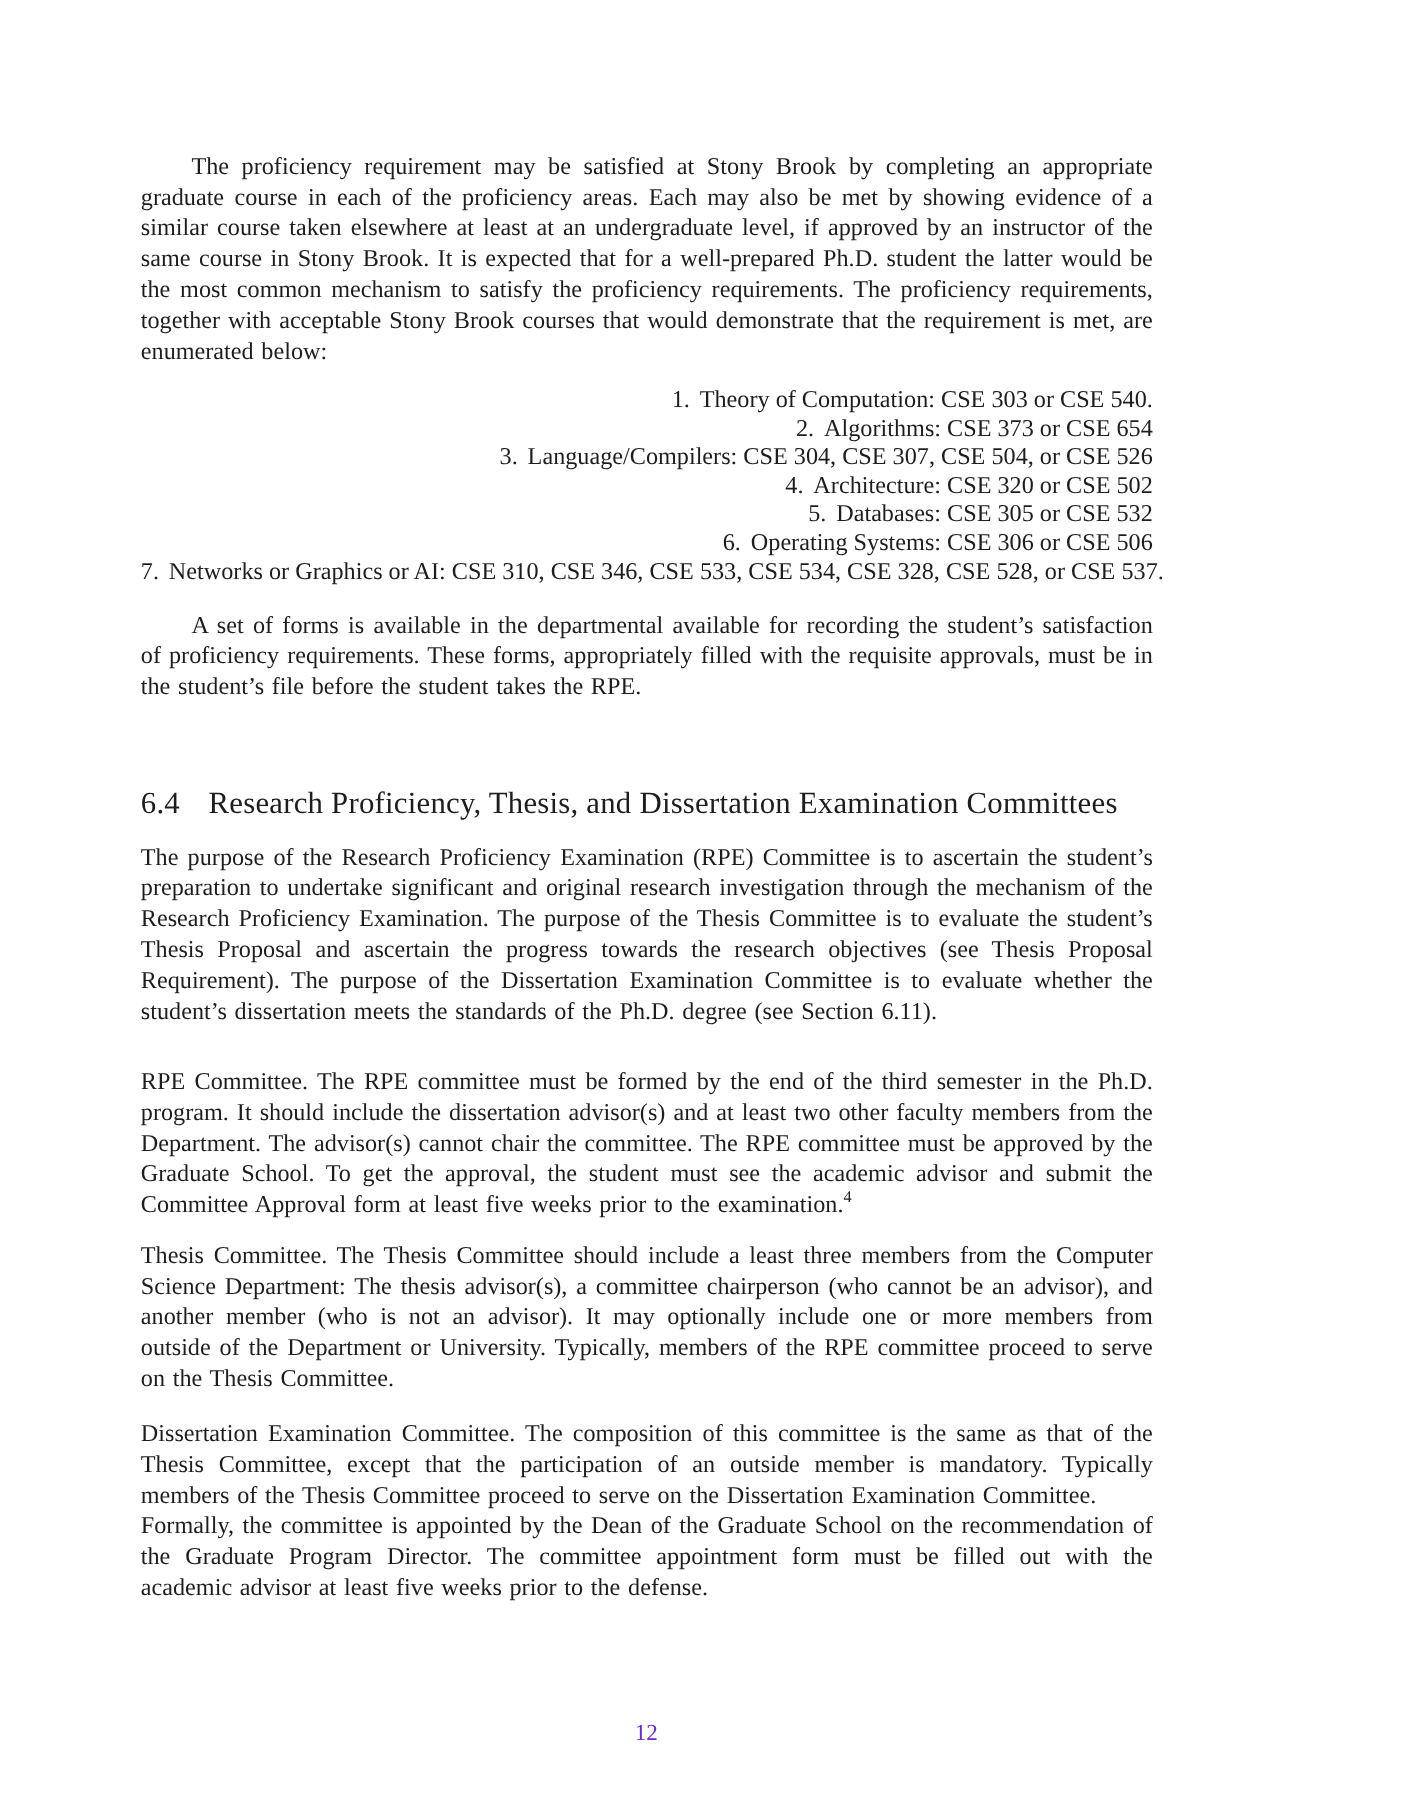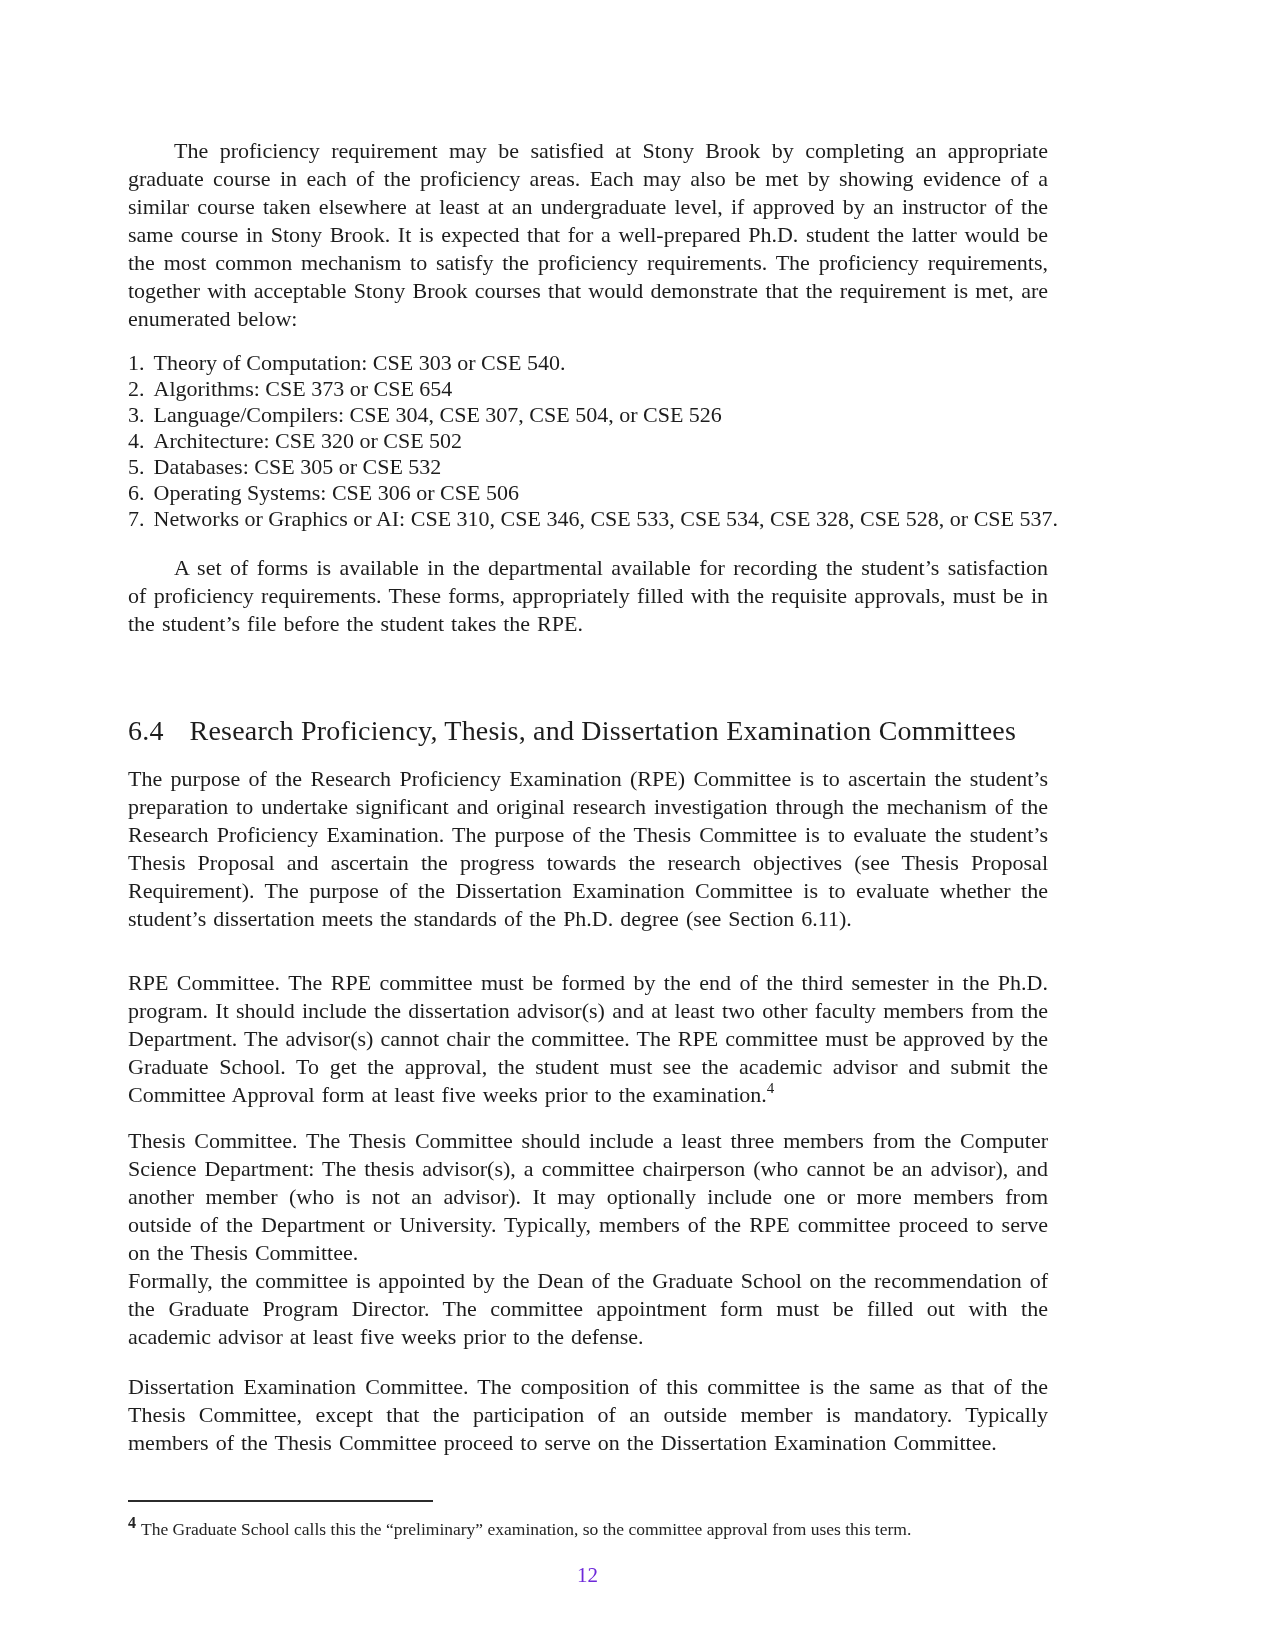--- a/index.html
+++ b/index.html
@@ -15,21 +15,21 @@
     overflow: hidden;
   }
   .body-par {
     margin: 0;
     font-size: 22px;
     line-height: 28px;
     text-align: justify;
     word-spacing: 1.5px;
   }
   .indent { text-indent: 46px; }
-  .prof-list { margin-top: 17px; font-size: 22px; }
+  .prof-list { margin-top: 17px; font-size: 22px; text-align: right; }
   .prof-item {
     line-height: 26px;
     white-space: nowrap;
   }
   .prof-num {
     display: inline-block;
     margin-right: 9px;
   }
   .sec-head {
     margin: 0;
@@ -122,27 +122,21 @@
   </h2>
 
   <p class="body-par mt-par">The purpose of the Research Proficiency Examination (RPE) Committee is to ascertain the student’s preparation to undertake significant  and original research investigation  through the mechanism of the Research Proficiency Examination.  The purpose of the Thesis Committee is to evaluate the student’s Thesis Proposal and ascertain the progress towards the research objectives (see Thesis Proposal Requirement). The purpose of the Dissertation Examination Committee is to evaluate whether the student’s dissertation meets the standards of the Ph.D. degree (see Section 6.11).</p>
 
   <p class="body-par mt-block">
     <span>RPE Committee. The RPE committee must be formed by the end of the third semester in the Ph.D. program. It should include the dissertation advisor(s) and at least two other faculty members from the Department.  The advisor(s) cannot chair the committee.  The RPE committee must be approved by the Graduate School. To get the approval, the student must see the academic advisor and submit the Committee Approval form at least five weeks prior  to the examination.</span><sup class="fn-ref">4</sup>
   </p>
 
   <p class="body-par mt-par">Thesis Committee. The Thesis Committee should include a least three members from the Computer Science Department:  The thesis advisor(s), a committee chairperson (who cannot be an advisor), and another member (who is not an advisor). It may optionally include one or more members from outside of the Department or University. Typically, members of the RPE committee proceed to serve on the Thesis Committee.</p>
 
+  <p class="body-par mt-small">Dissertation Examination Committee. The composition of this committee is the same as that of the Thesis Committee, except that the participation  of an outside member is mandatory.  Typically members of the Thesis Committee proceed to serve on the Dissertation Examination Committee.</p>
+
   <p class="body-par mt-none">Formally, the committee is appointed by the Dean of the Graduate School on the recommendation of the Graduate Program Director.  The committee appointment form must be filled out with the academic advisor at least five weeks prior  to the defense.</p>
 
-  <p class="body-par mt-small">Dissertation Examination Committee. The composition of this committee is the same as that of the Thesis Committee, except that the participation  of an outside member is mandatory.  Typically members of the Thesis Committee proceed to serve on the Dissertation Examination Committee.</p>
 
-
-  <div class="footnote-block">
-    <div class="footnote-rule"></div>
-    <div class="footnote-text">
-      <span class="footnote-marker">4</span><span>The Graduate School calls this the  “preliminary” examination, so the committee approval from uses this term.</span>
-    </div>
-  </div>
 
   <div class="page-number">12</div>
 
 </div>
 
 </body></html>

